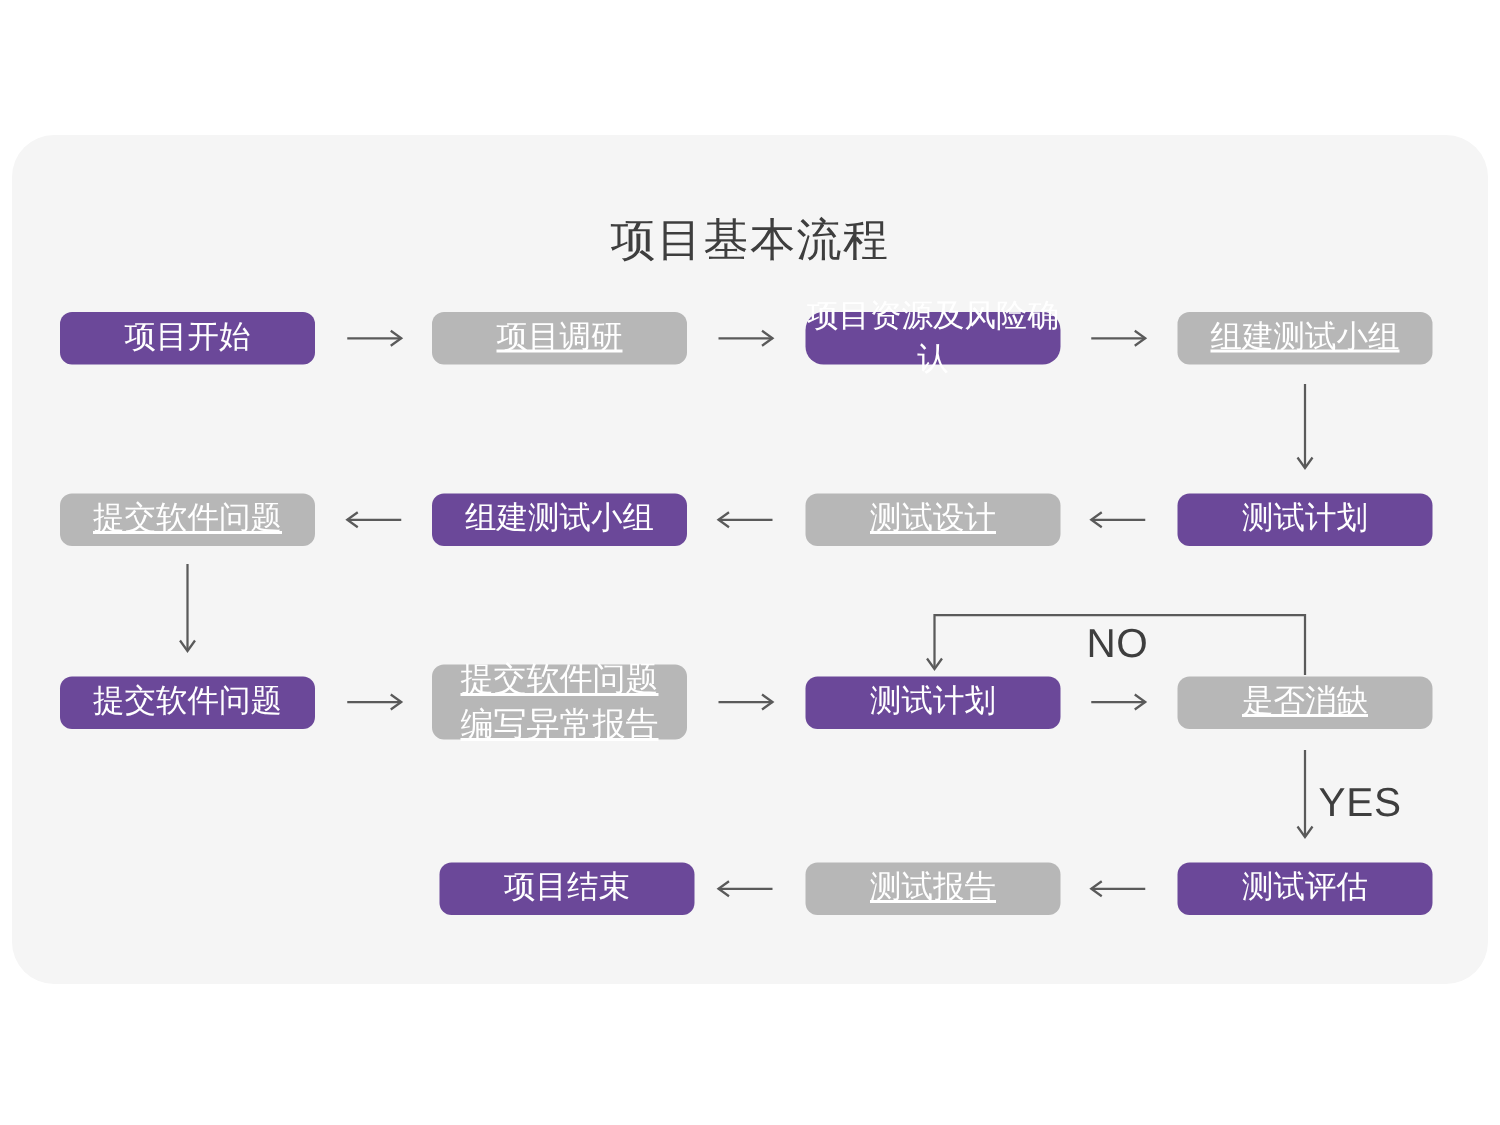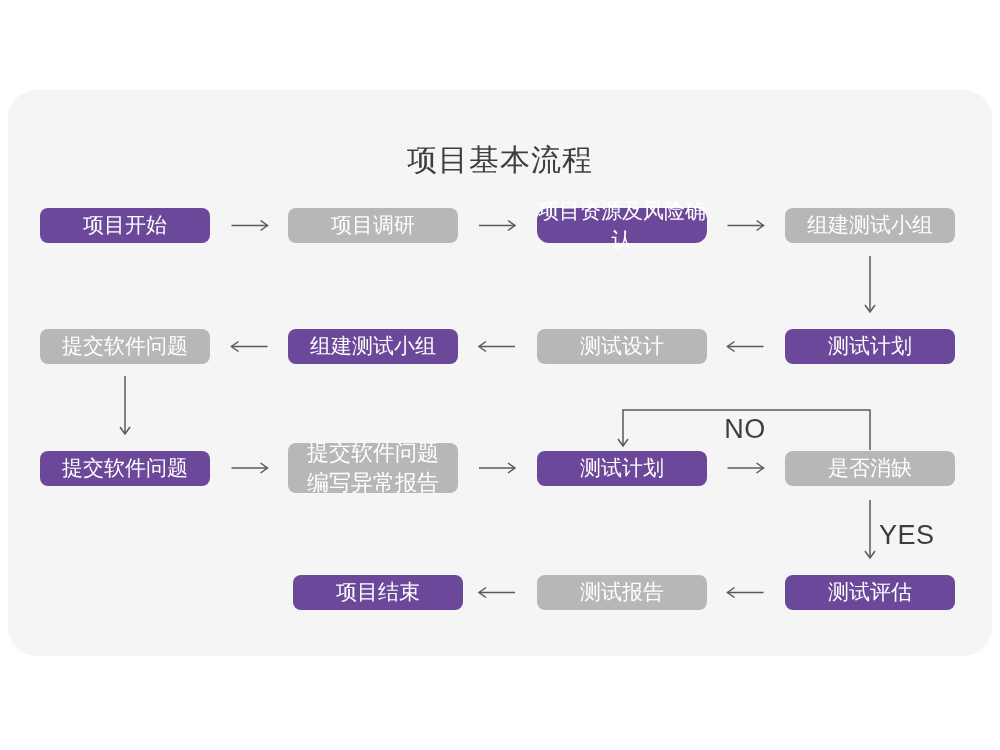--- a/index.html
+++ b/index.html
@@ -42,21 +42,21 @@
     display: flex;
     align-items: center;
     justify-content: center;
     text-align: center;
     color: #ffffff;
     font-size: 21px;
     line-height: 1.35;
     white-space: pre-line;
   }
   .node.purple { background: var(--purple); }
-  .node.gray   { background: var(--gray); }
+  .node.gray   { background: var(--gray); text-decoration: underline; }
   .node.tall   { height: 50px; font-size: 22px; }
   svg.arrows {
     position: absolute;
     left: 0; top: 0;
     width: 1000px; height: 750px;
     pointer-events: none;
   }
   svg.arrows path.edge {
     stroke: var(--arrow, #5A5A5A);
     stroke-width: 1.5;

